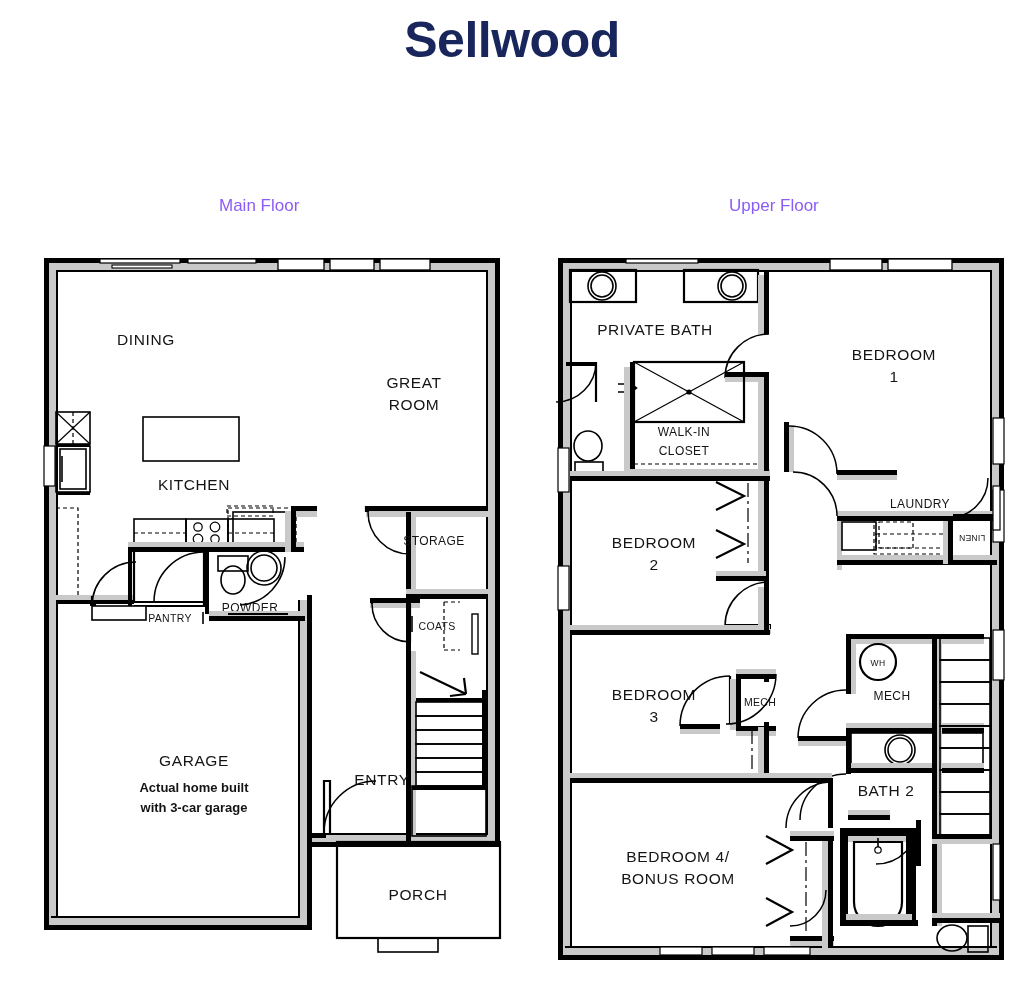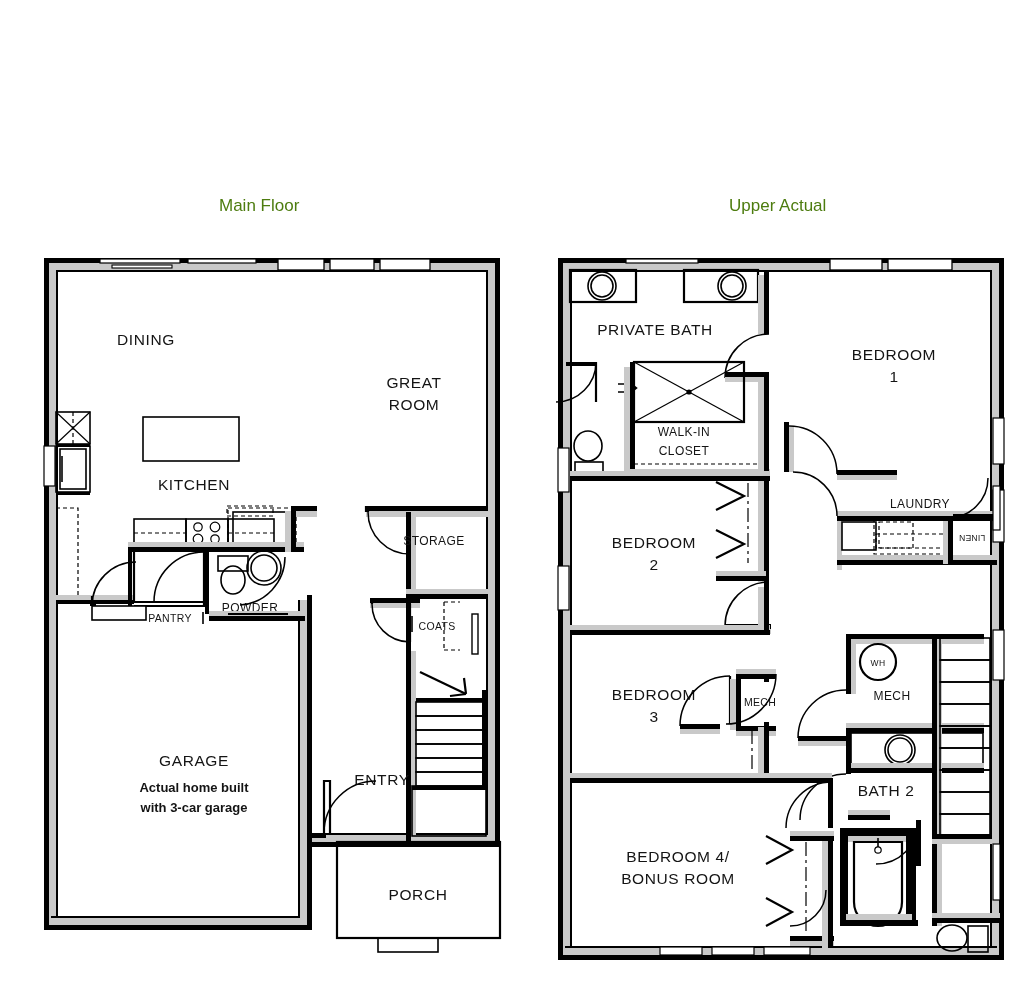--- a/index.html
+++ b/index.html
@@ -27,21 +27,21 @@
     color:#1b1b1b;
     letter-spacing:0.1px;
   }
   .floor-labels{
     position:absolute;
     top:196px;left:0;width:1024px;height:30px;
   }
   .floor-label{
     position:absolute;
     font-size:17px;
-    color:#4d7c0f;
+    color:#8b5cf6;
     font-weight:400;
   }
   #main-floor-label{left:219px;top:0;}
   #upper-floor-label{left:729px;top:0;}
   .plan-stage{position:absolute;top:250px;left:0;width:1024px;height:734px;}
   svg{display:block;}
   .wall{fill:#000000;}
   .wallface{fill:#c9c9c9;}
   .thin{fill:none;stroke:#000000;stroke-width:1.6;}
   .thin2{fill:none;stroke:#000000;stroke-width:2.2;}
@@ -57,25 +57,26 @@
   .rlabel.tiny{font-size:8.5px;letter-spacing:0.3px;}
   .note{
     font-family:"Liberation Sans","DejaVu Sans",sans-serif;
     font-size:13px;font-weight:bold;fill:#141414;text-anchor:middle;
   }
 </style>
 </head>
 <body>
 
 <div class="header">
+  <h1 class="plan-title" style="color: rgb(25, 38, 92);">Sellwood</h1>
 </div>
 
 <div class="floor-labels">
   <div class="floor-label" id="main-floor-label">Main Floor</div>
-  <div class="floor-label" id="upper-floor-label">Upper Actual</div>
+  <div class="floor-label" id="upper-floor-label">Upper Floor</div>
 </div>
 
 <div class="plan-stage">
 <svg width="1024" height="734" viewBox="0 0 1024 734" xmlns="http://www.w3.org/2000/svg">
 
   <g>
 
     <g>
 
       <path class="wall" d="M44 8 h456 v5 h-456 z"></path>

